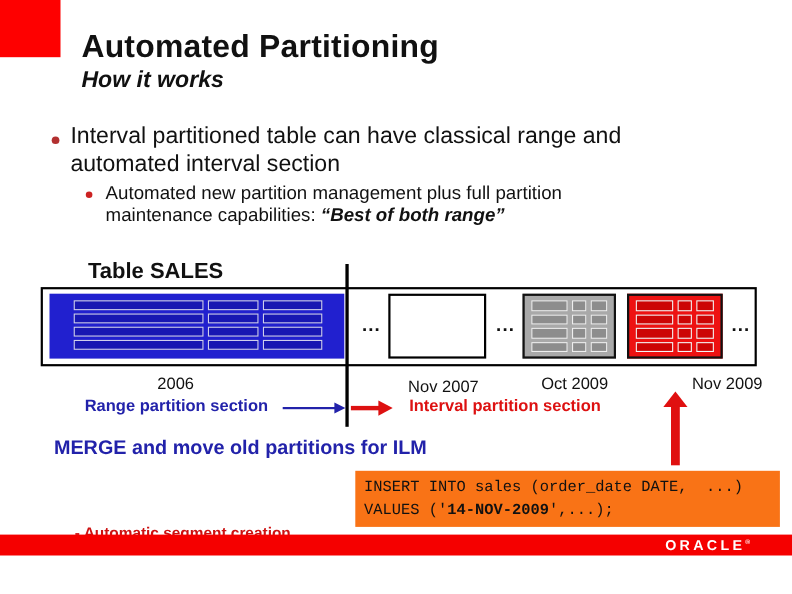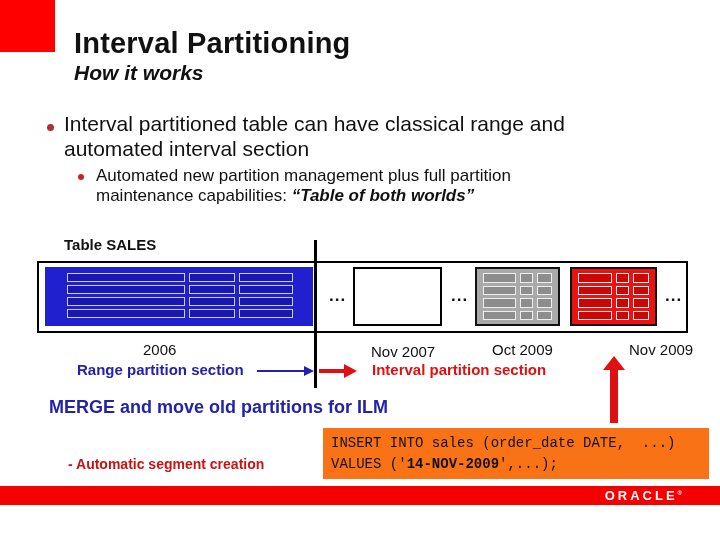--- a/index.html
+++ b/index.html
@@ -18,21 +18,21 @@
   .subtitle { left:74px; top:61px; font-size:21px; font-weight:bold; font-style:italic; color:#111; }
 
   
   .bullet-dot-main { left:47px; top:124px; width:7px; height:7px; border-radius:50%; background:#b23030; }
   .bullet-main { left:64px; top:111px; width:580px; font-size:21px; line-height:25px; color:#111; }
   .bullet-dot-sub { left:78px; top:174px; width:6px; height:6px; border-radius:50%; background:#cc2222; }
   .bullet-sub { left:96px; top:166px; width:475px; font-size:17px; line-height:19.5px; color:#111; }
   .bullet-sub .emph { font-weight:bold; font-style:italic; }
 
   
-  .table-sales { left:64px; top:236px; font-size:15px; font-weight:bold; color:#111; }
+  .table-sales { left:80px; top:236px; font-size:20px; font-weight:bold; color:#111; }
   .container-box { left:37px; top:261px; width:651px; height:72px; border:2px solid #000; background:#fff; }
   .part-box { top:267px; height:59px; }
   .blue-box  { left:45px;  width:268px; background:#2120cf; padding:6px 20px 8px 22px; }
   .white-box { left:353px; width:89px;  background:#fff; border:2px solid #000; }
   .gray-box  { left:475px; width:85px;  background:#a9a9a9; border:2px solid #111; padding:4px 6px; }
   .red-box   { left:570px; width:87px;  background:#ee1111; border:2px solid #111; padding:4px 6px; }
   .tbl-pattern { display:grid; width:100%; height:100%;
                  grid-template-columns:2.2fr 0.85fr 1fr; grid-template-rows:repeat(4,1fr);
                  column-gap:4px; row-gap:3px; }
   .blue-box .tbl-pattern .cell { background:#1817b2; border:1px solid #cfcfec; }
@@ -53,21 +53,21 @@
 
   .blue-arrow-shaft { left:257px; top:370px; width:49px; height:2px; background:#2222aa; }
   .blue-arrow-head { left:304px; top:366px; width:0; height:0;
     border-left:10px solid #2222aa; border-top:5px solid transparent; border-bottom:5px solid transparent; }
   .red-arrow-shaft { left:319px; top:369px; width:27px; height:4px; background:#dd1111; }
   .red-arrow-head { left:344px; top:364px; width:0; height:0;
     border-left:13px solid #dd1111; border-top:7px solid transparent; border-bottom:7px solid transparent; }
 
   .merge-note { left:49px; top:397px; font-size:18px; font-weight:bold; color:#2222aa; }
   .insert-note1 { left:53px; top:439px; font-size:14px; font-weight:bold; color:#cc1111; }
-  .insert-note2 { left:68px; top:456px; font-size:14px; font-weight:bold; color:#cc1111; }
+  .insert-note2 { left:68px; top:476px; font-size:14px; font-weight:bold; color:#cc1111; }
 
   .code-box { left:323px; top:428px; width:386px; height:51px; background:#f97316;
     font-family:"Liberation Mono","DejaVu Sans Mono",monospace; font-size:14px;
     color:#111; padding:5px 8px; line-height:21px; white-space:pre; }
 
   .up-arrow-shaft { left:610px; top:369px; width:8px; height:54px; background:#e01010; }
   .up-arrow-head { left:603px; top:356px; width:0; height:0;
     border-bottom:14px solid #e01010; border-left:11px solid transparent; border-right:11px solid transparent; }
 
   
@@ -76,28 +76,28 @@
     letter-spacing:3px; font-family:"Liberation Sans",sans-serif; }
   .brand sup { font-size:6px; letter-spacing:0; vertical-align:super; }
 </style>
 </head>
 <body>
 
 <div class="slide">
 
   <div class="abs corner-square"></div>
 
-  <div class="abs title">Interval Partitioning</div>
+  <div class="abs title">Automated Partitioning</div>
   <div class="abs subtitle">How it works</div>
 
   <div class="abs bullet-dot-main"></div>
   <div class="abs bullet-main">Interval partitioned table can have classical range and automated interval section</div>
 
   <div class="abs bullet-dot-sub"></div>
-  <div class="abs bullet-sub"><span>Automated new partition management plus full partition maintenance capabilities: </span><span class="emph">“Table of both worlds”</span></div>
+  <div class="abs bullet-sub"><span>Automated new partition management plus full partition maintenance capabilities: </span><span class="emph">“Best of both range”</span></div>
 
   <div class="abs table-sales">Table SALES</div>
 
   <div class="abs container-box"></div>
 
   <div class="abs part-box blue-box">
     <div class="tbl-pattern">
         <div class="cell"></div>
         <div class="cell"></div>
         <div class="cell"></div>

